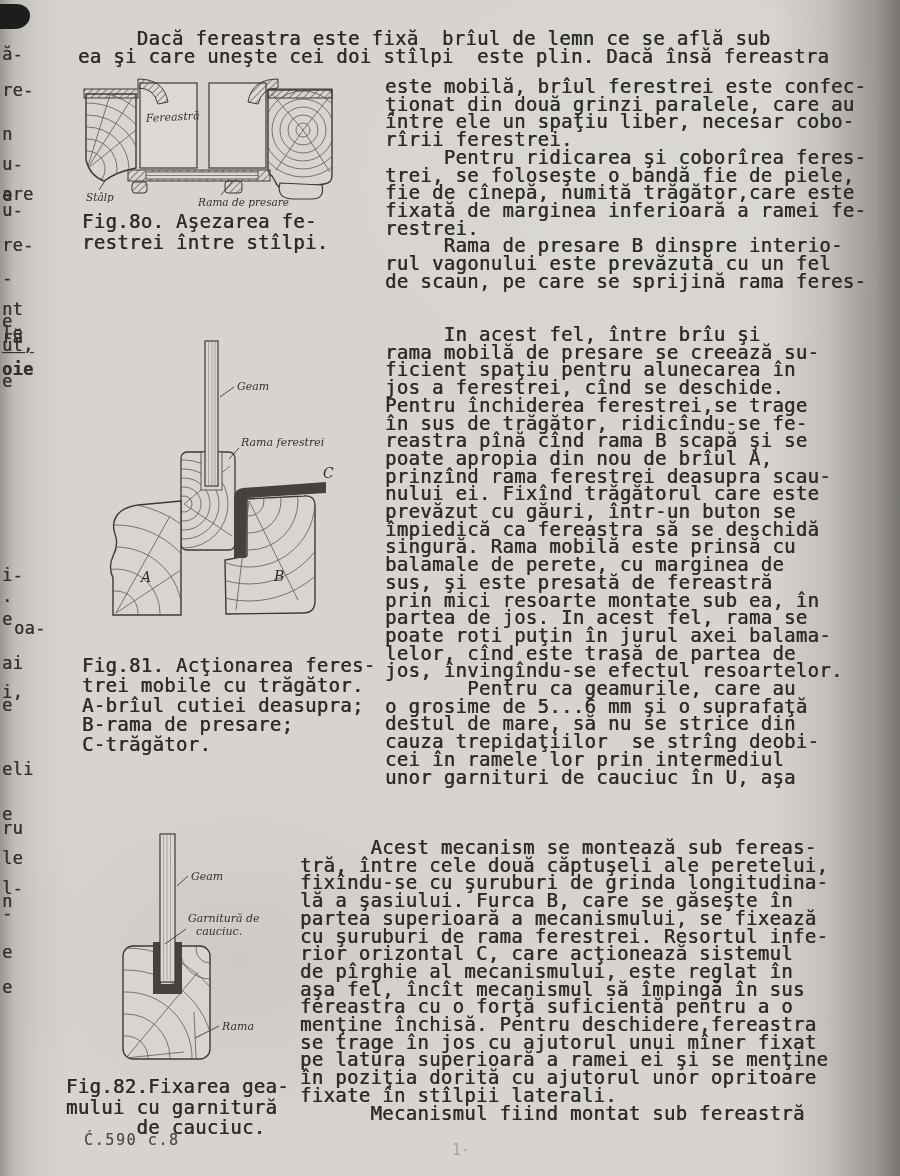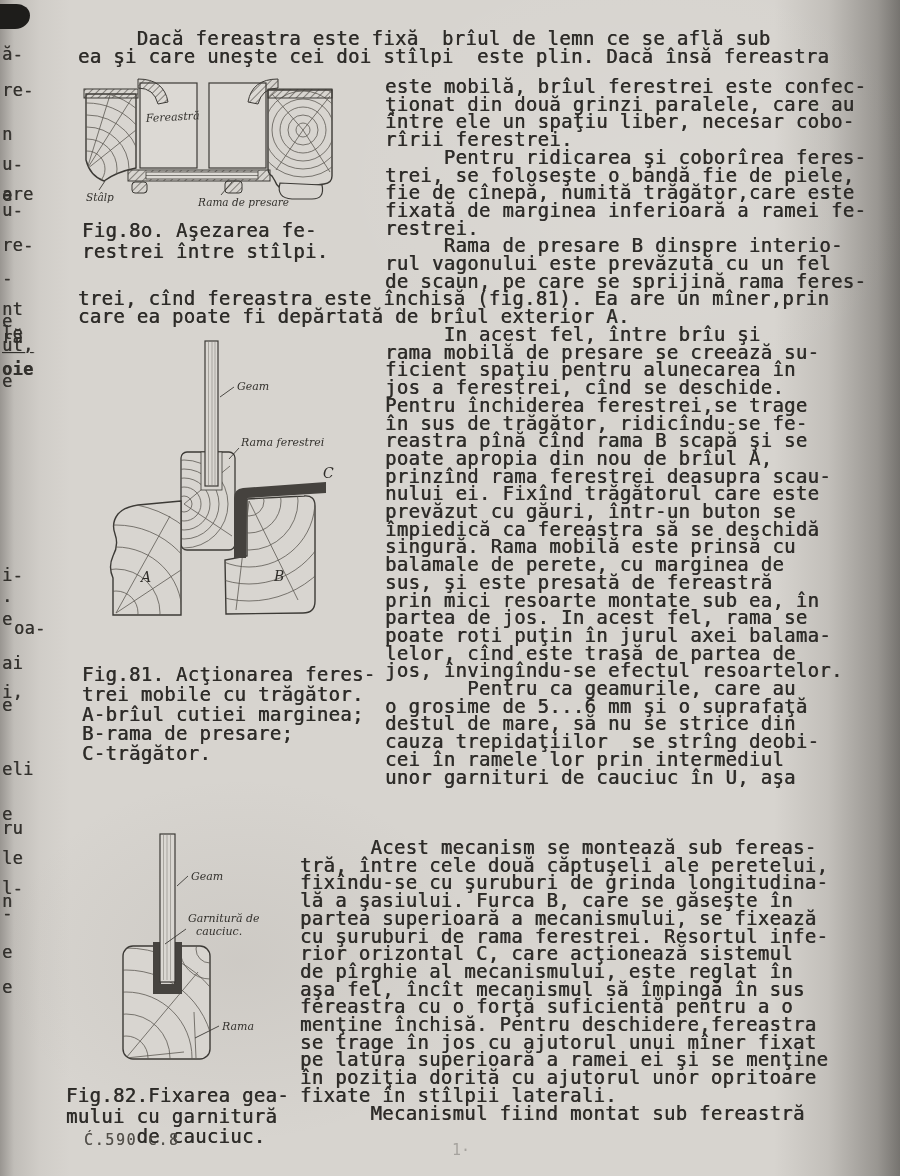--- a/index.html
+++ b/index.html
@@ -13,21 +13,21 @@
       #d7d4cf;
     font-family:"DejaVu Sans Mono", monospace;
   }
   pre.txt{
     position:absolute;margin:0;
     font-family:"DejaVu Sans Mono", monospace;
     font-size:19px;line-height:17.7px;letter-spacing:0.3px;
     color:#2d2b28;white-space:pre;
     text-shadow:0.45px 0.2px 0 rgba(45,43,40,0.78), -0.2px 0 0 rgba(45,43,40,0.32);
   }
-  pre.cap{line-height:20.5px;margin-top:9px;}
+  pre.cap{line-height:20.5px;}
   .frag{
     position:absolute;left:2px;
     font-family:"DejaVu Sans Mono", monospace;
     font-size:17px;line-height:1;letter-spacing:0.3px;color:#32302c;
     text-shadow:0.4px 0.2px 0 rgba(45,43,40,0.7);
   }
   .blot{position:absolute;left:0;top:4px;width:30px;height:25px;background:#1e1d1b;border-radius:0 55% 60% 0/0 55% 65% 0;}
   .footer-code{position:absolute;left:84px;top:1131px;font-size:15px;letter-spacing:1.6px;color:#514e49;font-family:"DejaVu Sans Mono",monospace;text-shadow:0.3px 0 0 rgba(70,66,60,0.6);}
   .pagemark{position:absolute;left:452px;top:1141px;font-size:15px;color:#4a4844;opacity:0.35;font-family:"DejaVu Sans Mono",monospace;}
   svg{position:absolute;}
@@ -86,22 +86,20 @@
      Pentru ridicarea şi coborîrea feres-
 trei, se foloseşte o bandă fie de piele,
 fie de cînepă, numită trăgător,care este
 fixată de marginea inferioară a ramei fe-
 restrei.
      Rama de presare B dinspre interio-
 rul vagonului este prevăzută cu un fel
 de scaun, pe care se sprijină rama feres-</pre>
   <pre class="txt" style="left:78px;top:30px">     Dacă fereastra este fixă  brîul de lemn ce se află sub
 ea şi care uneşte cei doi stîlpi  este plin. Dacă însă fereastra</pre>
-  <pre class="txt" style="left:78px;top:290px">trei, cînd fereastra este închisă (fig.81). Ea are un mîner,prin
-care ea poate fi depărtată de brîul exterior A.</pre>
   <pre class="txt" style="left:385px;top:326px">     In acest fel, între brîu şi
 rama mobilă de presare se creează su-
 ficient spaţiu pentru alunecarea în
 jos a ferestrei, cînd se deschide.
 Pentru închiderea ferestrei,se trage
 în sus de trăgător, ridicîndu-se fe-
 reastra pînă cînd rama B scapă şi se
 poate apropia din nou de brîul A,
 prinzînd rama ferestrei deasupra scau-
 nului ei. Fixînd trăgătorul care este
@@ -264,21 +262,21 @@
       <line x1="107" y1="4" x2="107" y2="147" stroke="#77736d" stroke-width="0.5"></line>
     </g>
     <line class="ln" x1="126" y1="49" x2="112" y2="59" stroke-width="0.9"></line>
     <line class="ln" x1="131" y1="110" x2="121" y2="121" stroke-width="0.9"></line>
     <text class="fl" x="129" y="52">Geam</text>
     <text class="fl" x="133" y="108">Rama ferestrei</text>
     <text class="fL" x="215" y="140">C</text>
   </svg>
   <pre class="txt cap" style="left:82px;top:656px;line-height:19.8px">Fig.81. Acţionarea feres-
 trei mobile cu trăgător.
-A-brîul cutiei marginea;
+A-brîul cutiei deasupra;
 B-rama de presare;
 C-trăgător.</pre>
 
   <svg style="left:98px;top:822px" width="260" height="250" viewBox="0 0 260 250">
     <defs>
       <clipPath id="cpW">
           <rect x="25" y="124" width="87" height="113" rx="10"></rect>
         </clipPath>
     </defs>
     <g>

